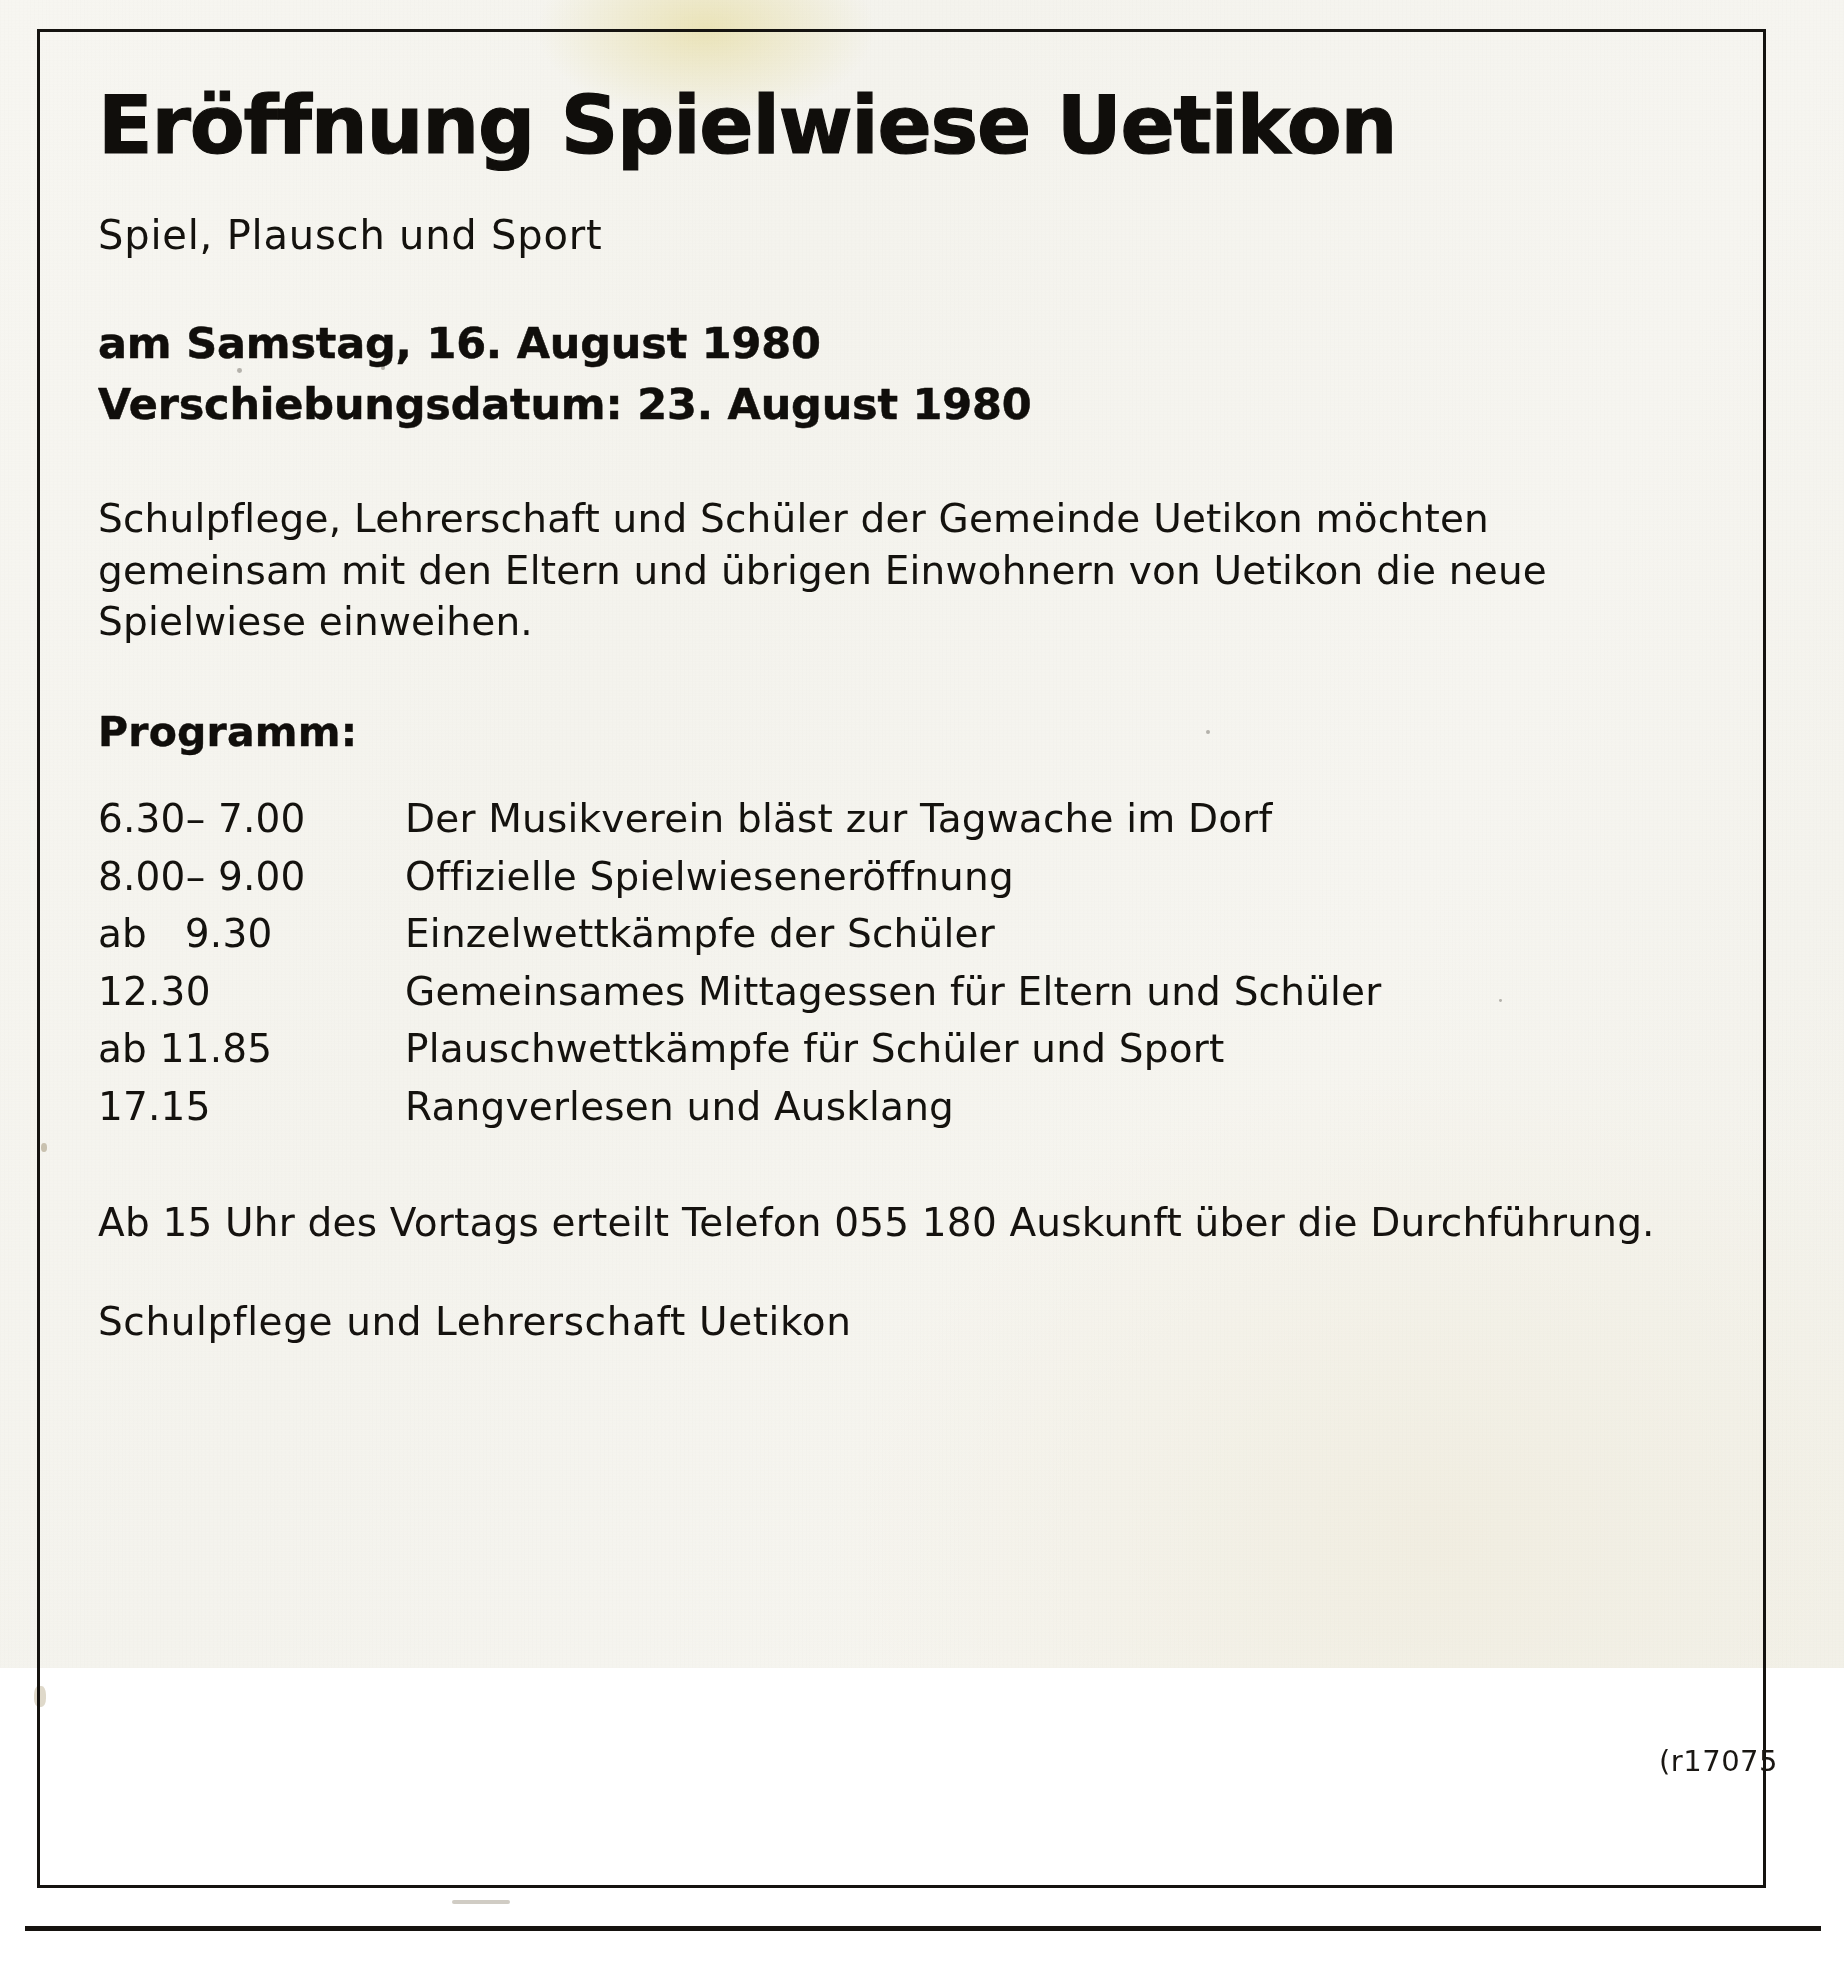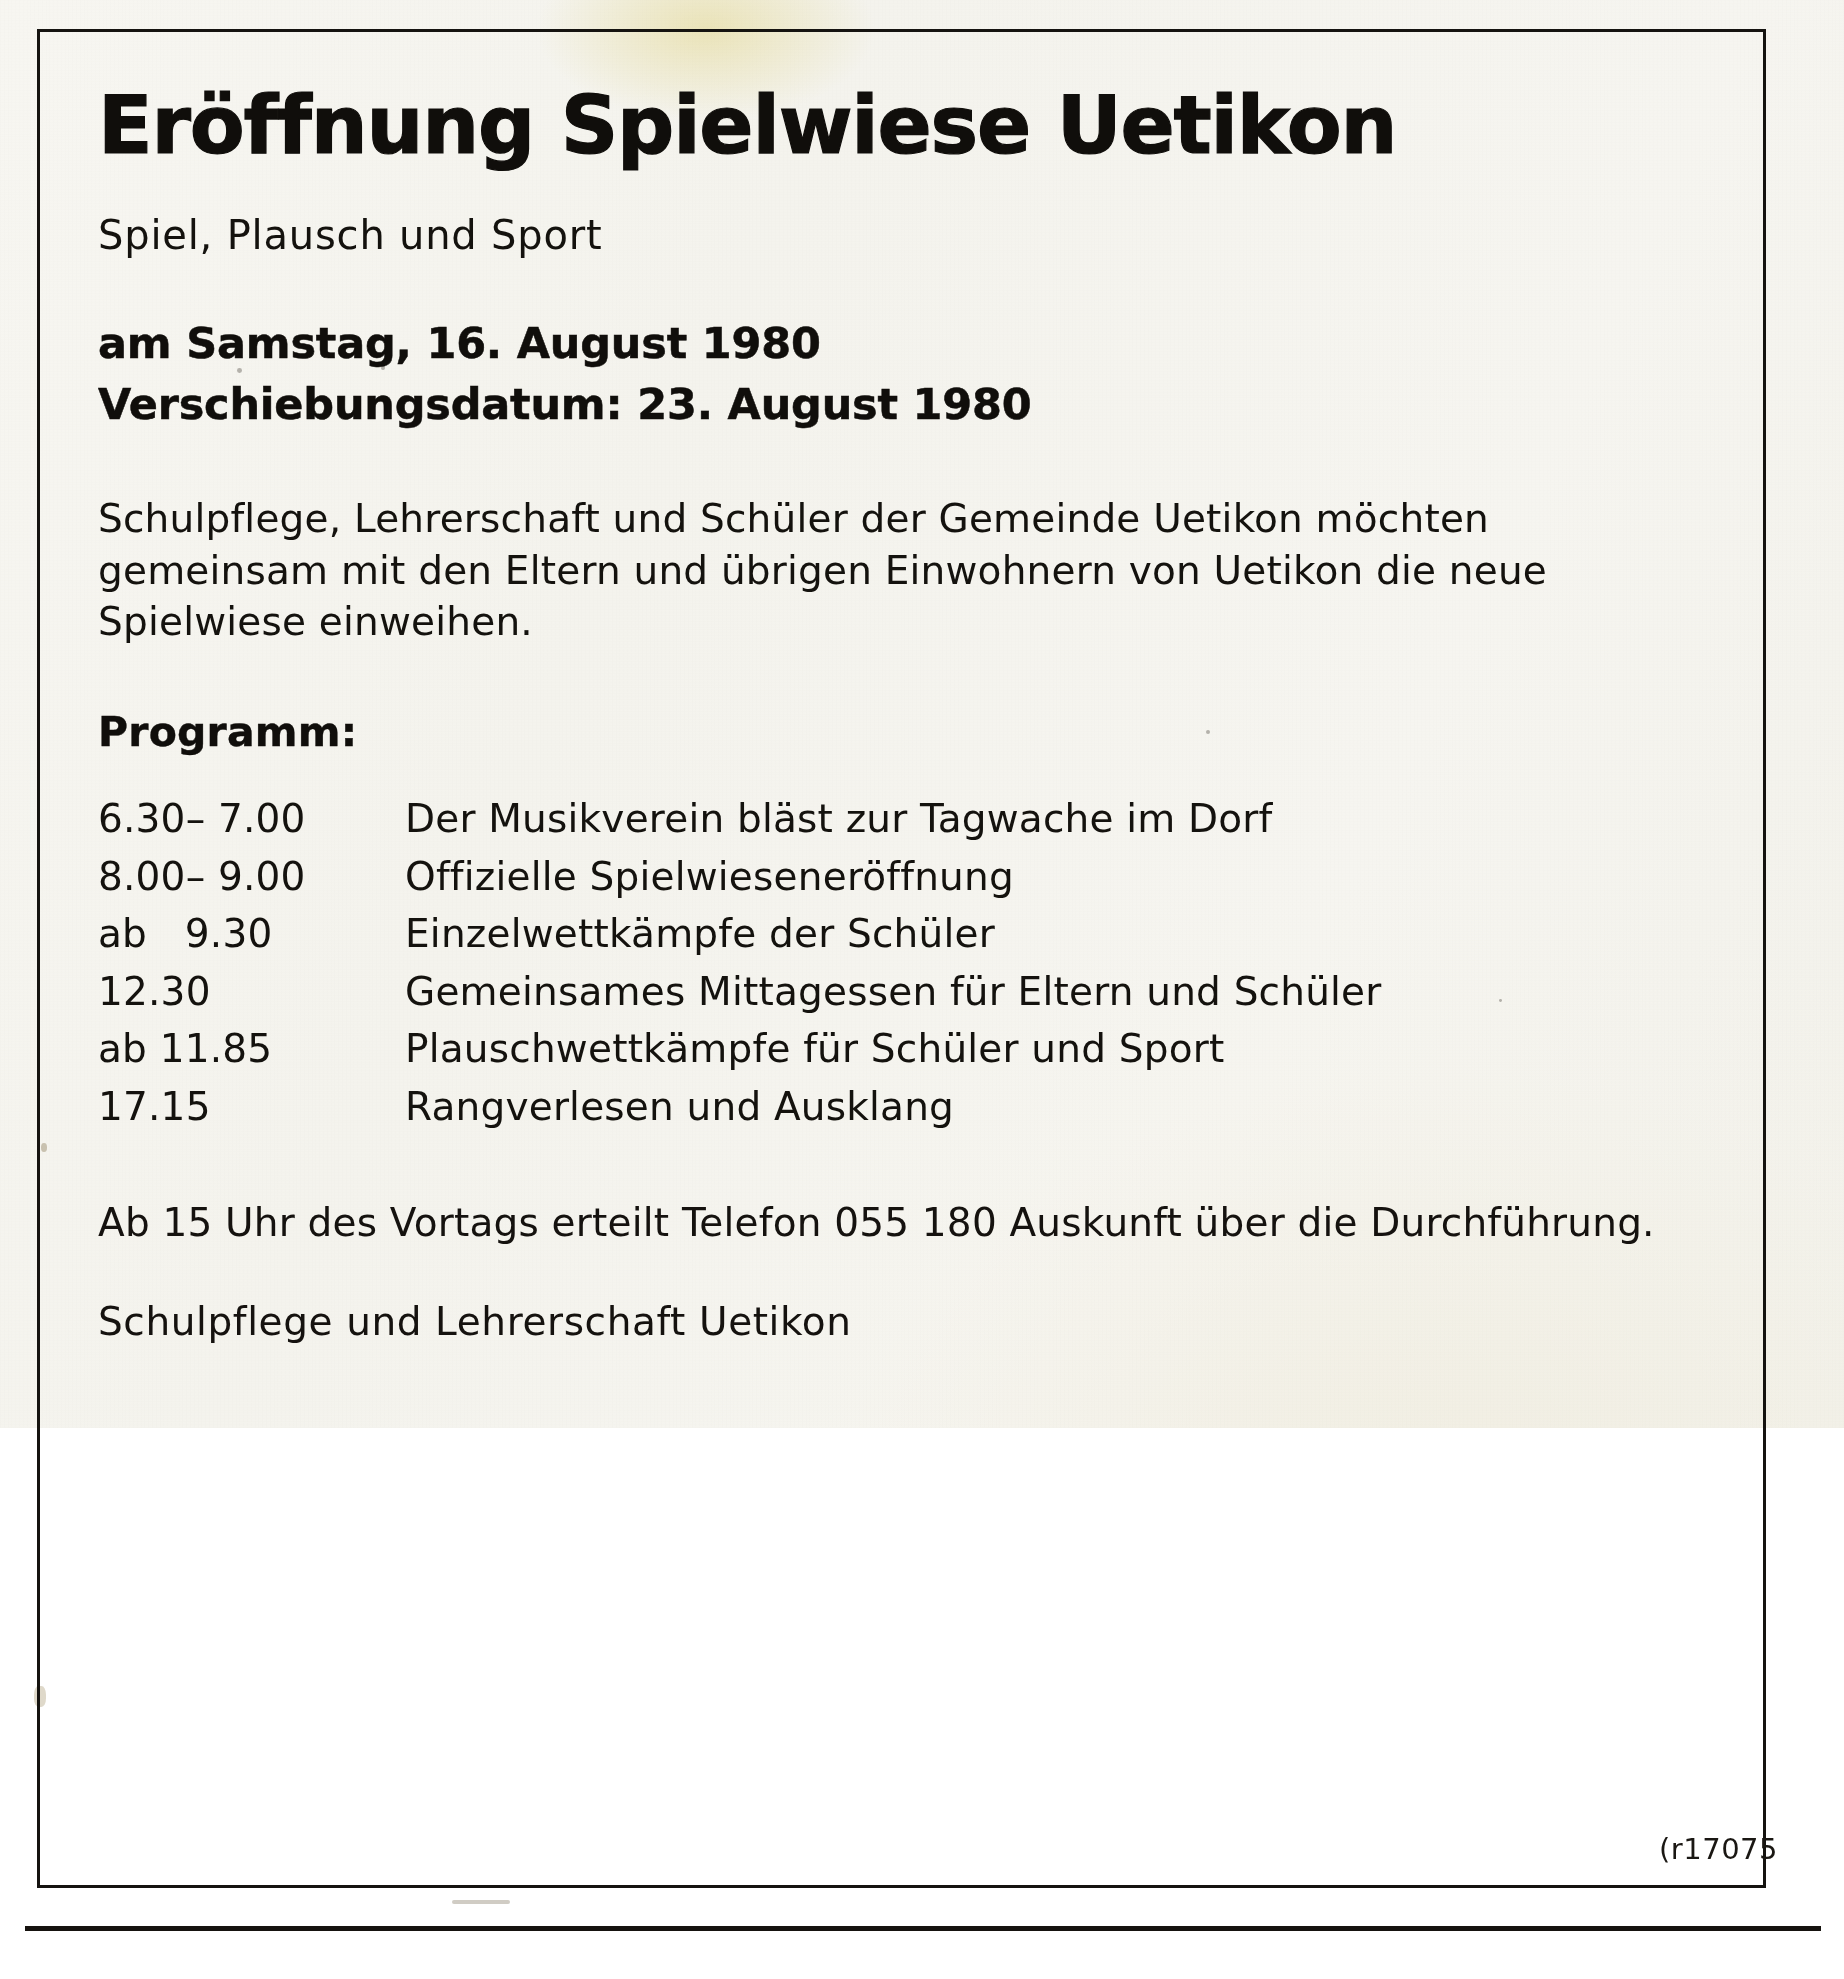--- a/index.html
+++ b/index.html
@@ -13,21 +13,21 @@
     height: 1979px;
     font-family: "DejaVu Sans", sans-serif;
     color: #15120f;
     overflow: hidden;
   }
 
   
   .page {
     position: relative;
     width: 1845px;
-    height: 1428px;
+    height: 1668px;
     background:
       radial-gradient(ellipse 211px 115px at 706px 29px, rgba(226,214,140,0.55) 0%, rgba(230,222,170,0.25) 55%, rgba(244,242,232,0) 80%),
       radial-gradient(ellipse 865px 672px at 1441px 1537px, rgba(240,236,222,0.8) 0%, rgba(246,244,236,0.2) 70%, rgba(248,247,243,0) 100%),
       linear-gradient(115deg, #f7f6f1 0%, #f4f3ed 35%, #f6f5f0 70%, #f2f1ea 100%);
     box-sizing: border-box;
   }
 
   
   .grain {
     position: absolute;
@@ -159,21 +159,21 @@
 
   .signature {
     font-size: 39px;
     margin-top: 50px;
     letter-spacing: 0.6px;
   }
 
   .refcode {
     position: absolute;
     right: 67px;
-    top: 1832px;
+    top: 1744px;
     font-size: 29px;
     letter-spacing: 0.5px;
     color: #1a1713;
   }
 </style>
 </head>
 <body>
 
 <div class="page">
 

